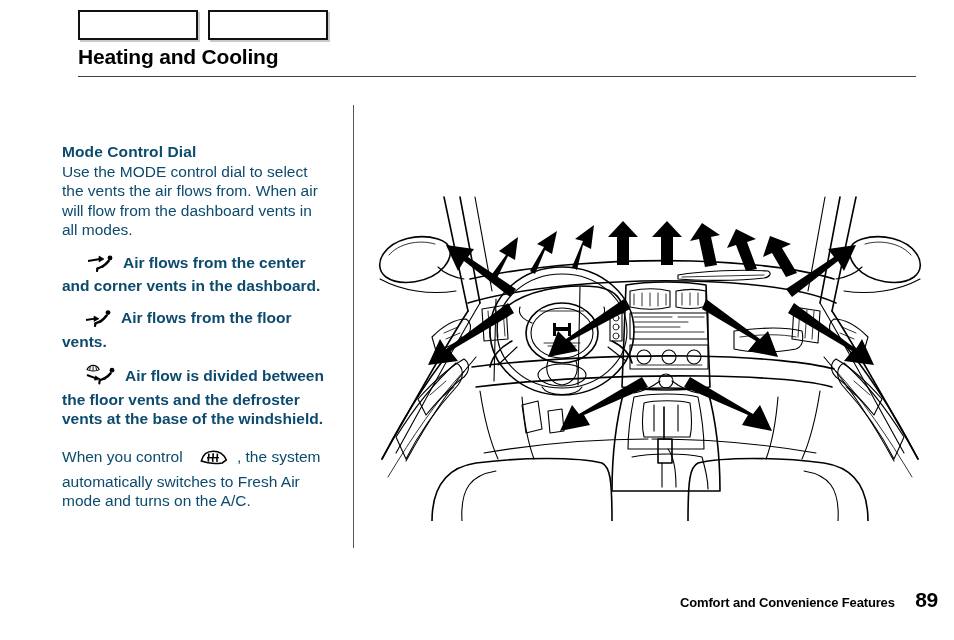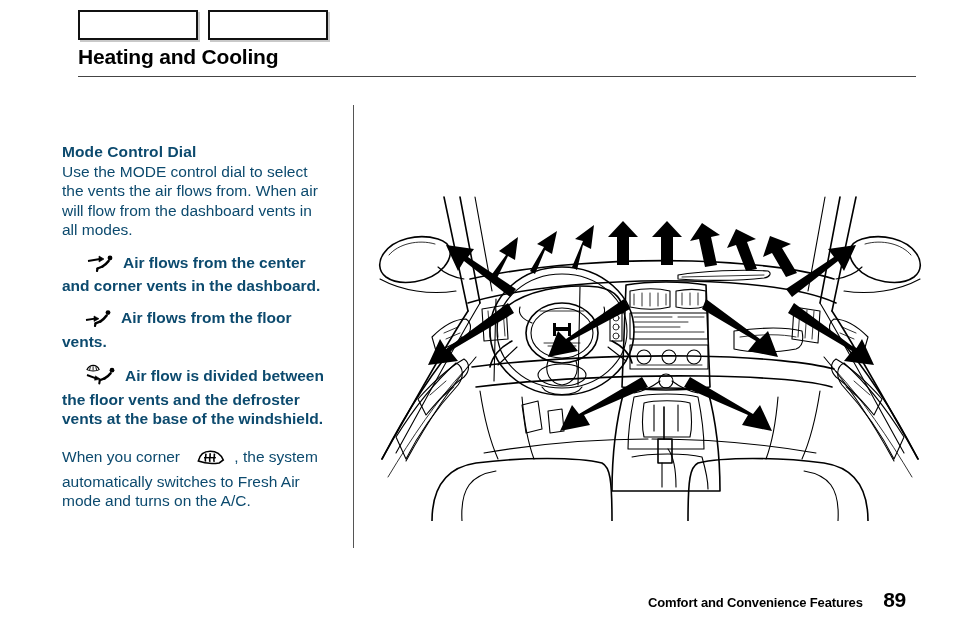--- a/index.html
+++ b/index.html
@@ -129,21 +129,21 @@
     height: 330px;
   }
 
   
   .page-footer {
     position: absolute;
     left: 0;
     bottom: 28px;
     width: 954px;
     text-align: right;
-    padding-right: 48px;
+    padding-right: 16px;
     box-sizing: border-box;
   }
   .footer-label {
     font-size: 13px;
     font-weight: bold;
     letter-spacing: -0.15px;
   }
   .footer-page {
     font-size: 21px;
     font-weight: bold;
@@ -227,21 +227,21 @@
             <path d="M26.6 9.2 C25 11.3 23 13 20.6 14.4" stroke-width="2.5" fill="none" stroke-linecap="round"></path>
             <path d="M20.6 14.4 L15.8 16.3" stroke-width="2.3" fill="none" stroke-linecap="round"></path>
             <path d="M15.8 16.3 L15.3 19.4" stroke-width="2.1" fill="none" stroke-linecap="round"></path>
           </g>
         </svg>
       </span><span>Air flow is divided between the floor vents and the defroster vents at the base of the windshield.</span>
     </div>
 
 
     <div class="final-para">
-      <span>When you corner</span>
+      <span>When you control</span>
       <span class="icon-mid">
         <svg width="34" height="18" viewBox="0 0 32 17" aria-hidden="true">
           <g fill="none" stroke="#000">
             <path d="M4 11.4 C5.6 4.6 9 2.2 15.4 2.2 C21 2.2 25 4.4 27.6 10.4 L23.8 13.2 C16.6 14.2 9.6 13.6 4 11.4 Z" stroke-width="1.5"></path>
             <path d="M11.4 4.4 C10.6 6 11.4 7.2 10.8 8.6 C10.3 9.8 10.9 10.8 10.7 12.0" stroke-width="1.5"></path>
             <path d="M15.4 4.0 C14.7 5.7 15.5 6.9 14.9 8.3 C14.4 9.6 15.0 10.7 14.8 12.2" stroke-width="1.5"></path>
             <path d="M19.4 4.4 C18.7 6.1 19.5 7.2 18.9 8.6 C18.4 9.8 19.0 10.9 18.8 12.1" stroke-width="1.5"></path>
             <path d="M9.4 8.2 L20.6 8.2" stroke-width="1.3"></path>
           </g>
         </svg>

